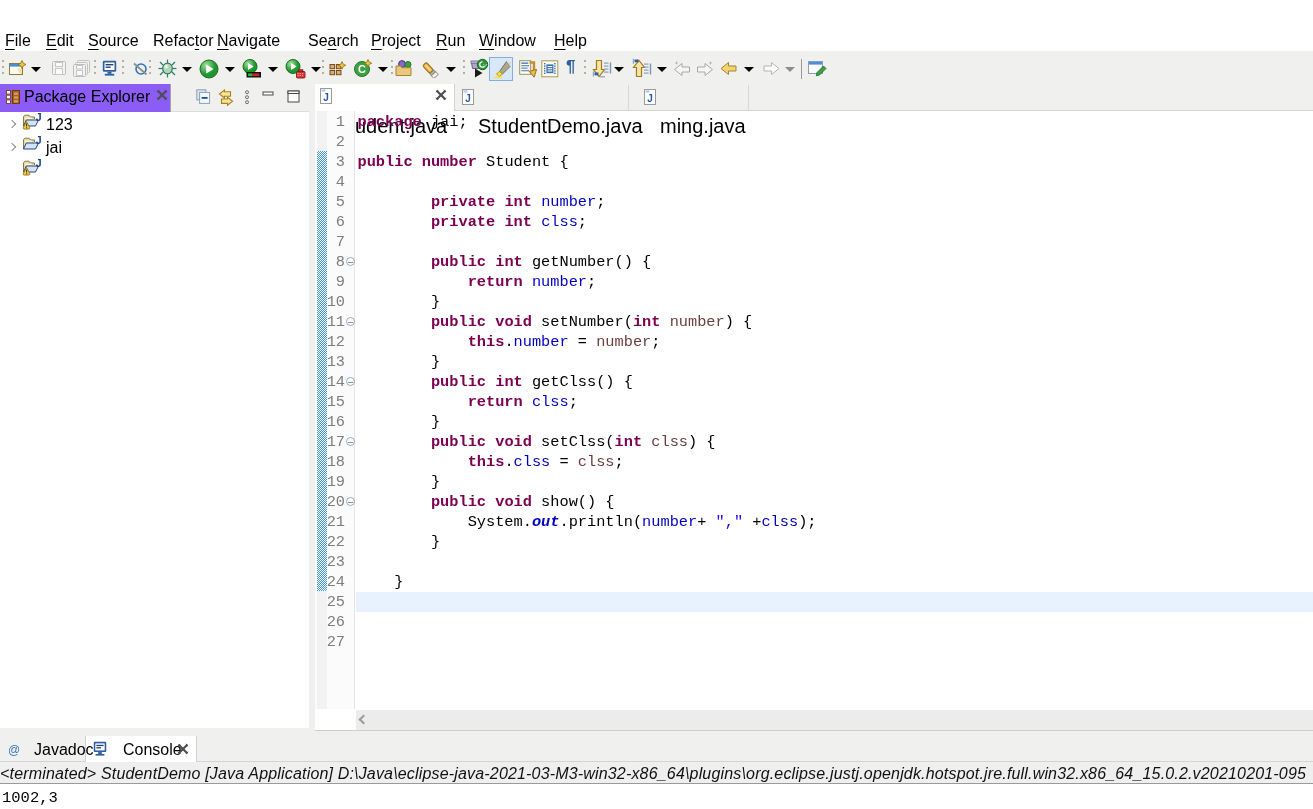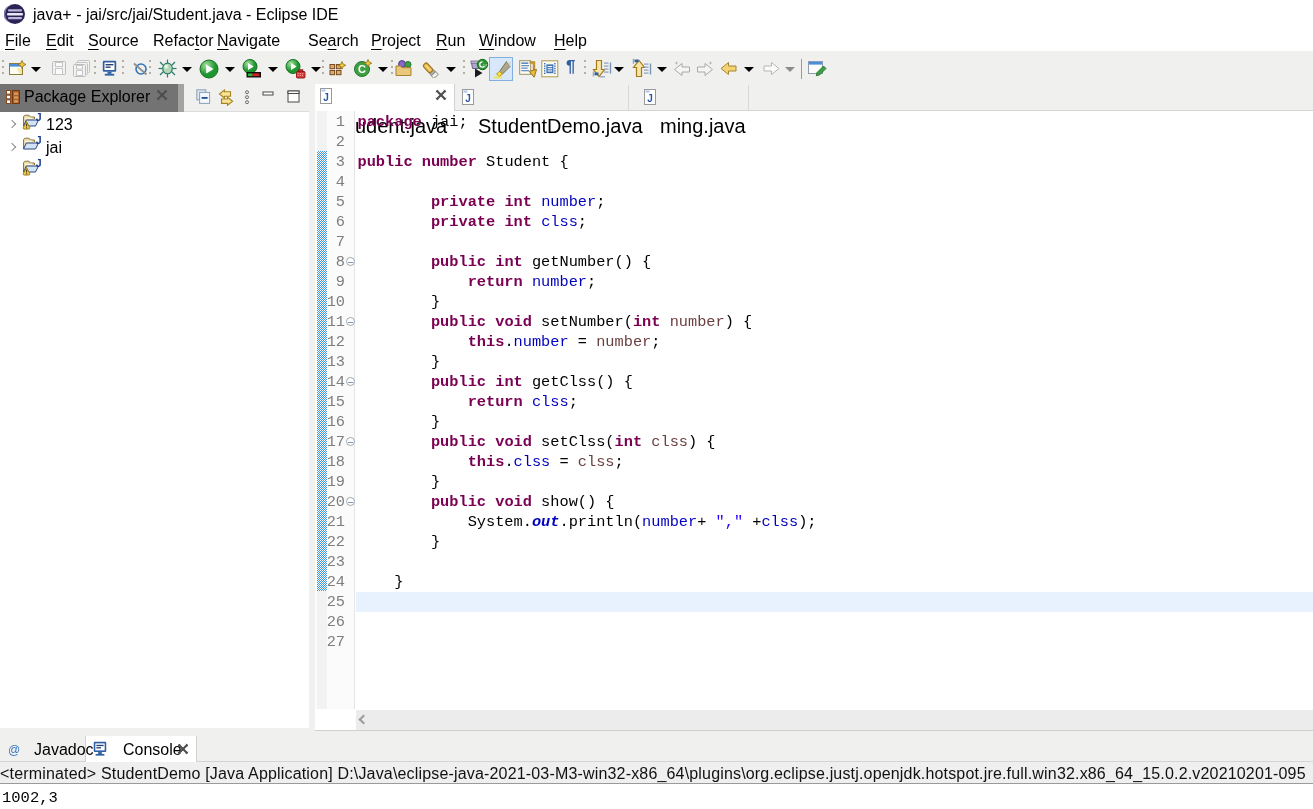--- a/index.html
+++ b/index.html
@@ -24,21 +24,21 @@
 .tb { position:absolute; }
 .darr { position:absolute; width:0; height:0; border-left:5px solid transparent; border-right:5px solid transparent; border-top:5px solid #000; top:67px; }
 .darrg { border-top-color:#8c8c8c; }
 
 
 #mainbg { position:absolute; left:0; top:81px; width:1313px; height:655px; background:#f0f0ef; }
 
 
 #lpanel { position:absolute; left:0; top:81px; width:309px; height:647px; background:#fff; }
 #lphead { position:absolute; left:0; top:0; width:309px; height:31px; background:#f0f0ef; border-bottom:1px solid #dcdcdc; }
-#lptab { position:absolute; left:0; top:3px; width:184px; height:28px; background:#737373; border-right:6px solid #a3a3a3; }
+#lptab { position:absolute; left:0; top:3px; width:171px; height:28px; background:#8b5cf6; border-right:1px solid #a3a3a3; }
 #lptab .txt { position:absolute; left:24px; top:4px; font-size:16px; color:#000; }
 .treerow { position:absolute; left:0; width:309px; height:23px; font-size:16px; color:#000; }
 .treerow .lbl { position:absolute; left:46px; top:3px; }
 .chev { position:absolute; left:9px; top:8px; width:6px; height:6px; border:solid #8a8a8a; border-width:1.5px 1.5px 0 0; transform:rotate(45deg); }
 
 
 #editor { position:absolute; left:315px; top:81px; width:998px; height:650px; background:#fff; }
 #etabs { position:absolute; left:0; top:0; width:998px; height:30px; background:#f0f0ef; }
 #etab1 { position:absolute; left:0; top:3px; width:140px; height:27px; background:#fff; border-right:1px solid #d0d0d0; }
 .etabsep { position:absolute; top:4px; width:1px; height:26px; background:#d8d8d8; }
@@ -66,37 +66,27 @@
 #hscroll { position:absolute; left:41px; top:629px; width:957px; height:20px; background:#ececec; }
 #hscroll .larr { position:absolute; left:4px; top:4px; width:7px; height:7px; border:solid #9b9b9b; border-width:2px 0 0 2px; transform:rotate(-45deg); margin-top:2px; }
 #editorbot { position:absolute; left:0; top:649px; width:998px; height:1px; background:#d0d0d0; }
 
 
 #bpanel { position:absolute; left:0; top:736px; width:1313px; height:73px; background:#fff; }
 #btabs { position:absolute; left:0; top:0; width:1313px; height:26px; background:#f0f0ef; border-bottom:1px solid #d4d4d4; }
 #btab2 { position:absolute; left:85px; top:0; width:112px; height:26px; background:#fff; border-left:1px solid #d0d0d0; border-right:1px solid #d0d0d0; }
 .btabtxt { position:absolute; top:5px; font-size:16px; color:#000;margin-left:13px; }
 #bdesc { position:absolute; left:0; top:26px; width:1313px; height:22px; border-bottom:1px solid #9a9a9a; background:#efefef; font-size:16px; letter-spacing:0.17px; color:#111; white-space:nowrap; overflow:hidden; }
-#bdesc span { position:absolute; left:0; top:3px; }
+#bdesc span { position:absolute; left:0; top:3px;font-style:italic; }
 #bout { position:absolute; left:2px; top:53px; font:15.5px "Liberation Mono", monospace; color:#000; }
 </style>
 </head>
 <body>
 <div id="page">
 
-  <div id="titlebar">
-    <svg class="abs" style="left:4px;top:3px" width="22" height="22" viewBox="0 0 22 22">
-      <circle cx="11" cy="11" r="10" fill="#2c2255"></circle>
-      <path d="M11 1a10 10 0 0 0 0 20a11.5 10 0 0 1 0-20z" fill="#1b1464" opacity="0.6"></path>
-      <rect x="4" y="6.2" width="14" height="2.2" rx="1" fill="#b7b7d9"></rect>
-      <rect x="3" y="10" width="16" height="2.6" rx="1" fill="#e8e8f4"></rect>
-      <rect x="4" y="14" width="14" height="2.2" rx="1" fill="#b7b7d9"></rect>
-    </svg>
-    <span id="titletext">java+ - jai/src/jai/Student.java - Eclipse IDE</span>
-  </div>
 
   <div id="menubar">
     <span style="left:5px"><u>F</u>ile</span>
     <span style="left:46px"><u>E</u>dit</span>
     <span style="left:88px"><u>S</u>ource</span>
     <span style="left:153px">Refac<u>t</u>or</span>
     <span style="left:217px"><u>N</u>avigate</span>
     <span style="left:308px">Se<u>a</u>rch</span>
     <span style="left:371px"><u>P</u>roject</span>
     <span style="left:436px"><u>R</u>un</span>

